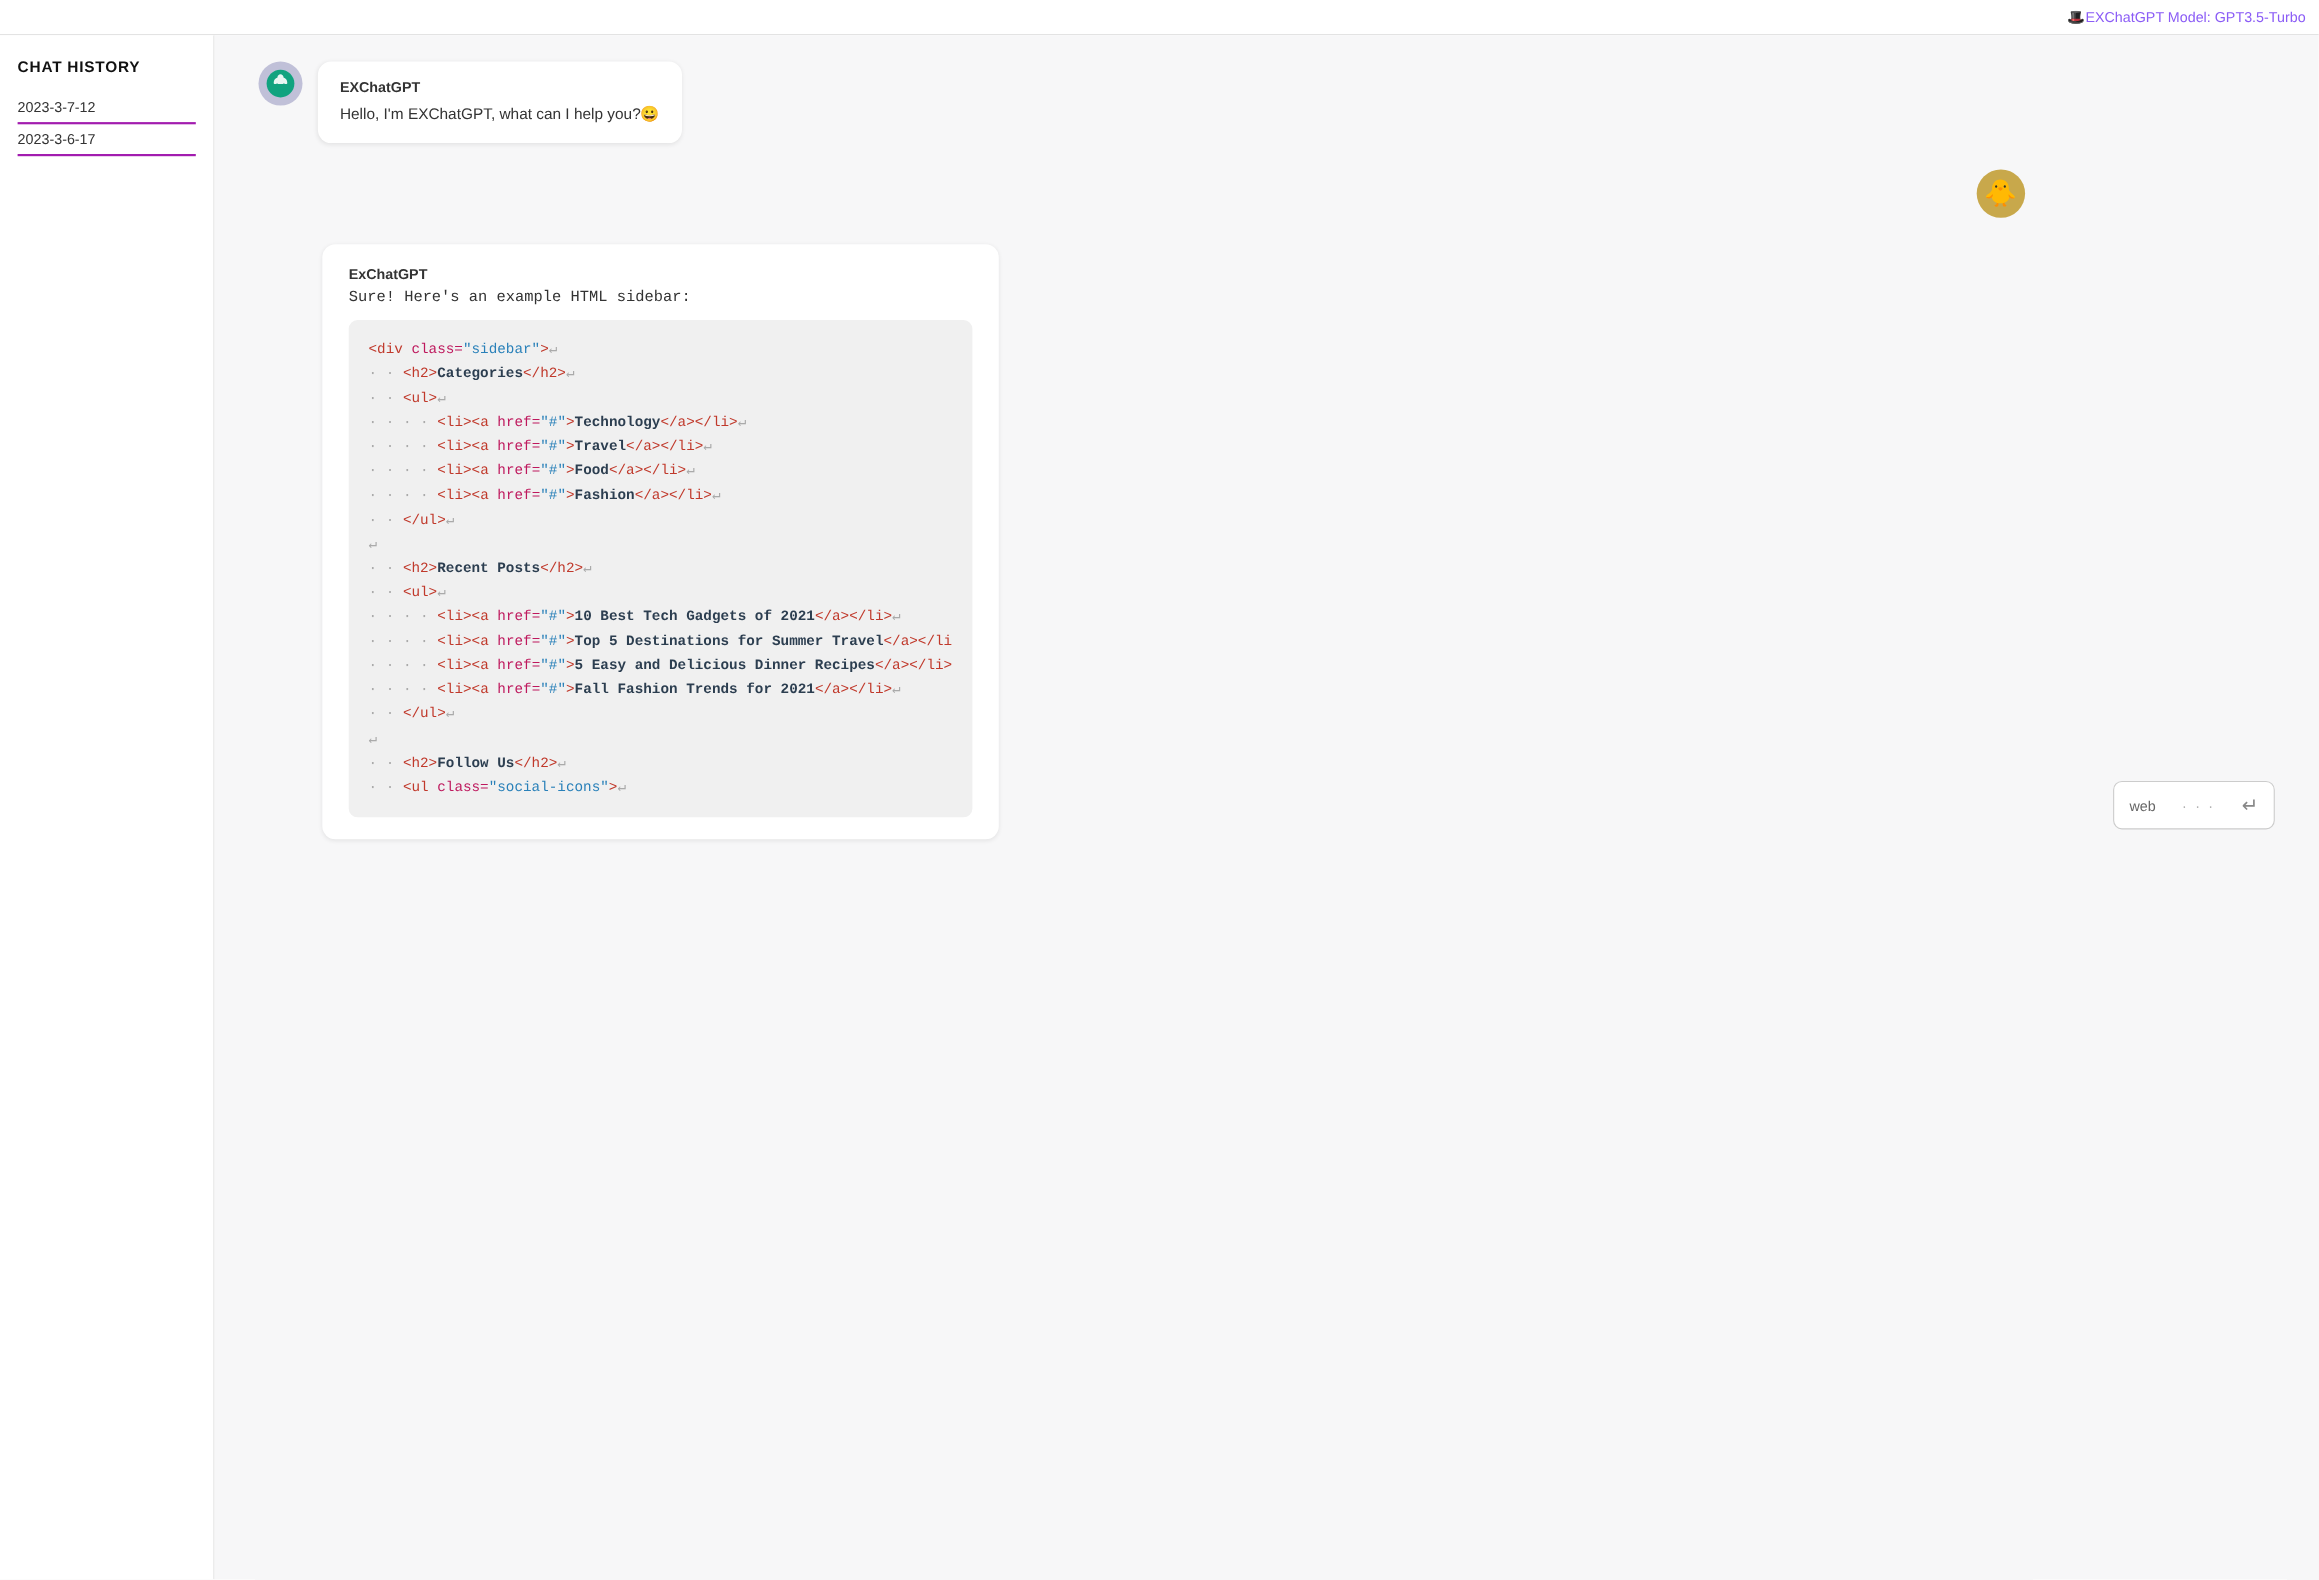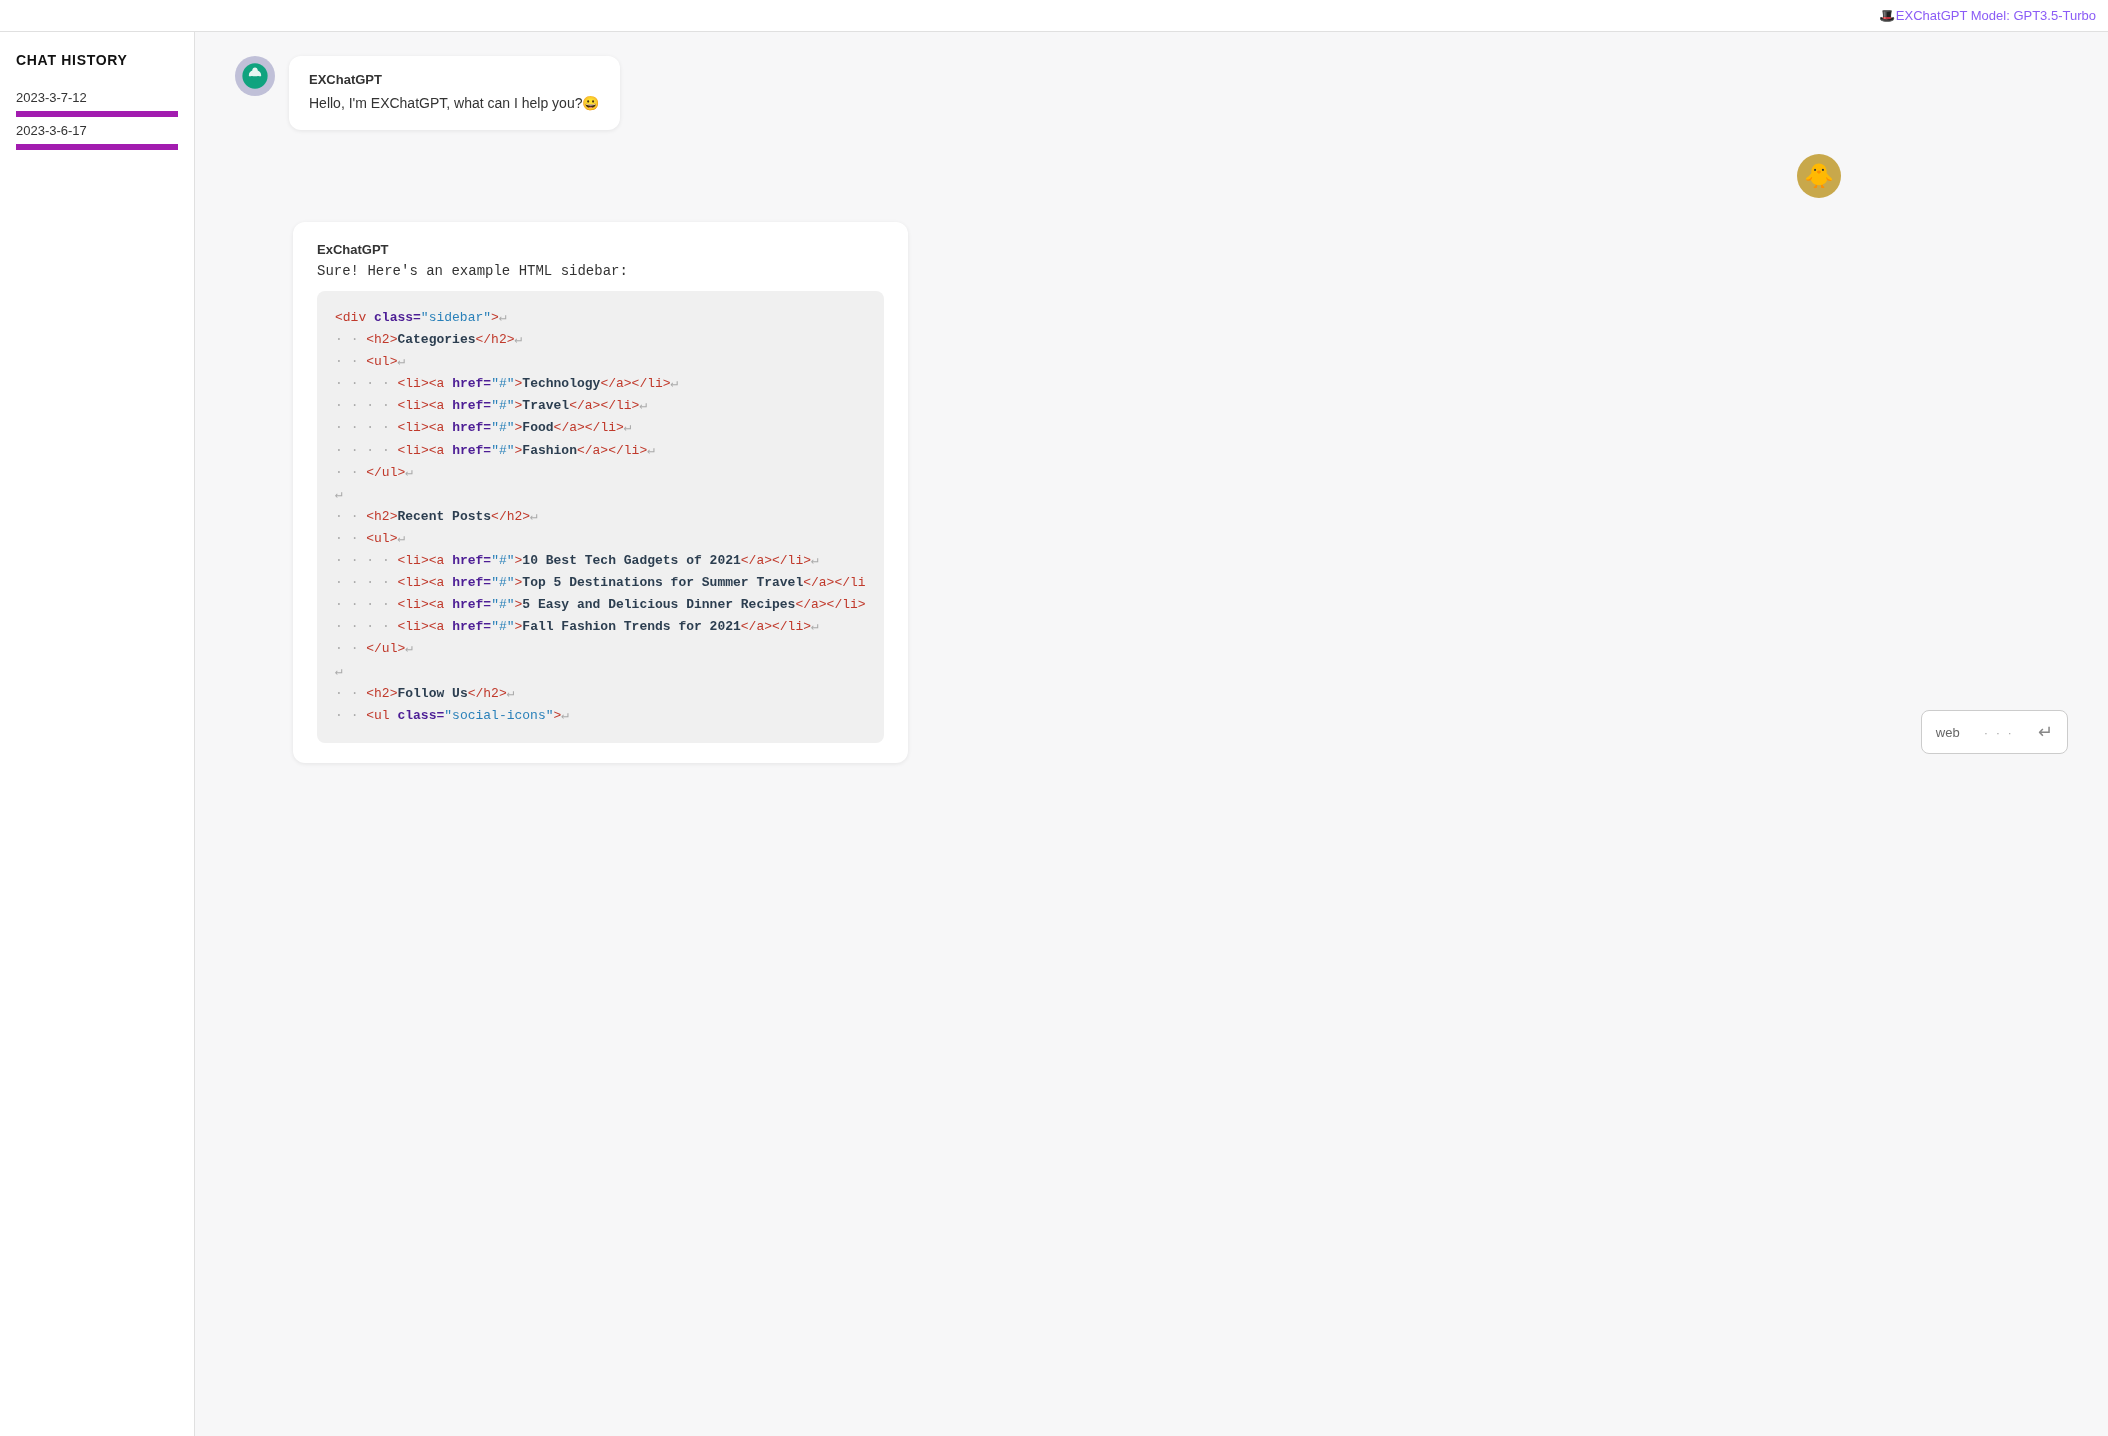--- a/index.html
+++ b/index.html
@@ -44,21 +44,21 @@
       font-weight: 700;
       letter-spacing: 0.05em;
       color: #111;
       margin-bottom: 16px;
     }
     .sidebar-item {
       font-size: 13px;
       color: #333;
       padding: 6px 0;
       cursor: pointer;
-      border-bottom: 6px solid #a21caf;
+      border-bottom: 2px solid #a21caf;
     }
 
     
     .chat-area {
       flex: 1;
       display: flex;
       flex-direction: row;
       background: #f7f7f8;
       overflow: hidden;
     }
@@ -175,21 +175,21 @@
       line-height: 1.7;
       color: #333;
       overflow-x: auto;
     }
     .code-line {
       display: block;
       white-space: pre;
     }
     
     .c-tag { color: #c0392b; }
-    .c-attr { color: #4c1d95; font-weight: bold; }
+    .c-attr { color: #be185d; }
     .c-val { color: #2980b9; }
     .c-bold { font-weight: bold; color: #2c3e50; }
     .c-newline { color: #aaa; }
     .c-dots { color: #aaa; }
 
     
     .input-area {
       padding: 10px 40px 14px;
       background: #f7f7f8;
       flex-shrink: 0;

